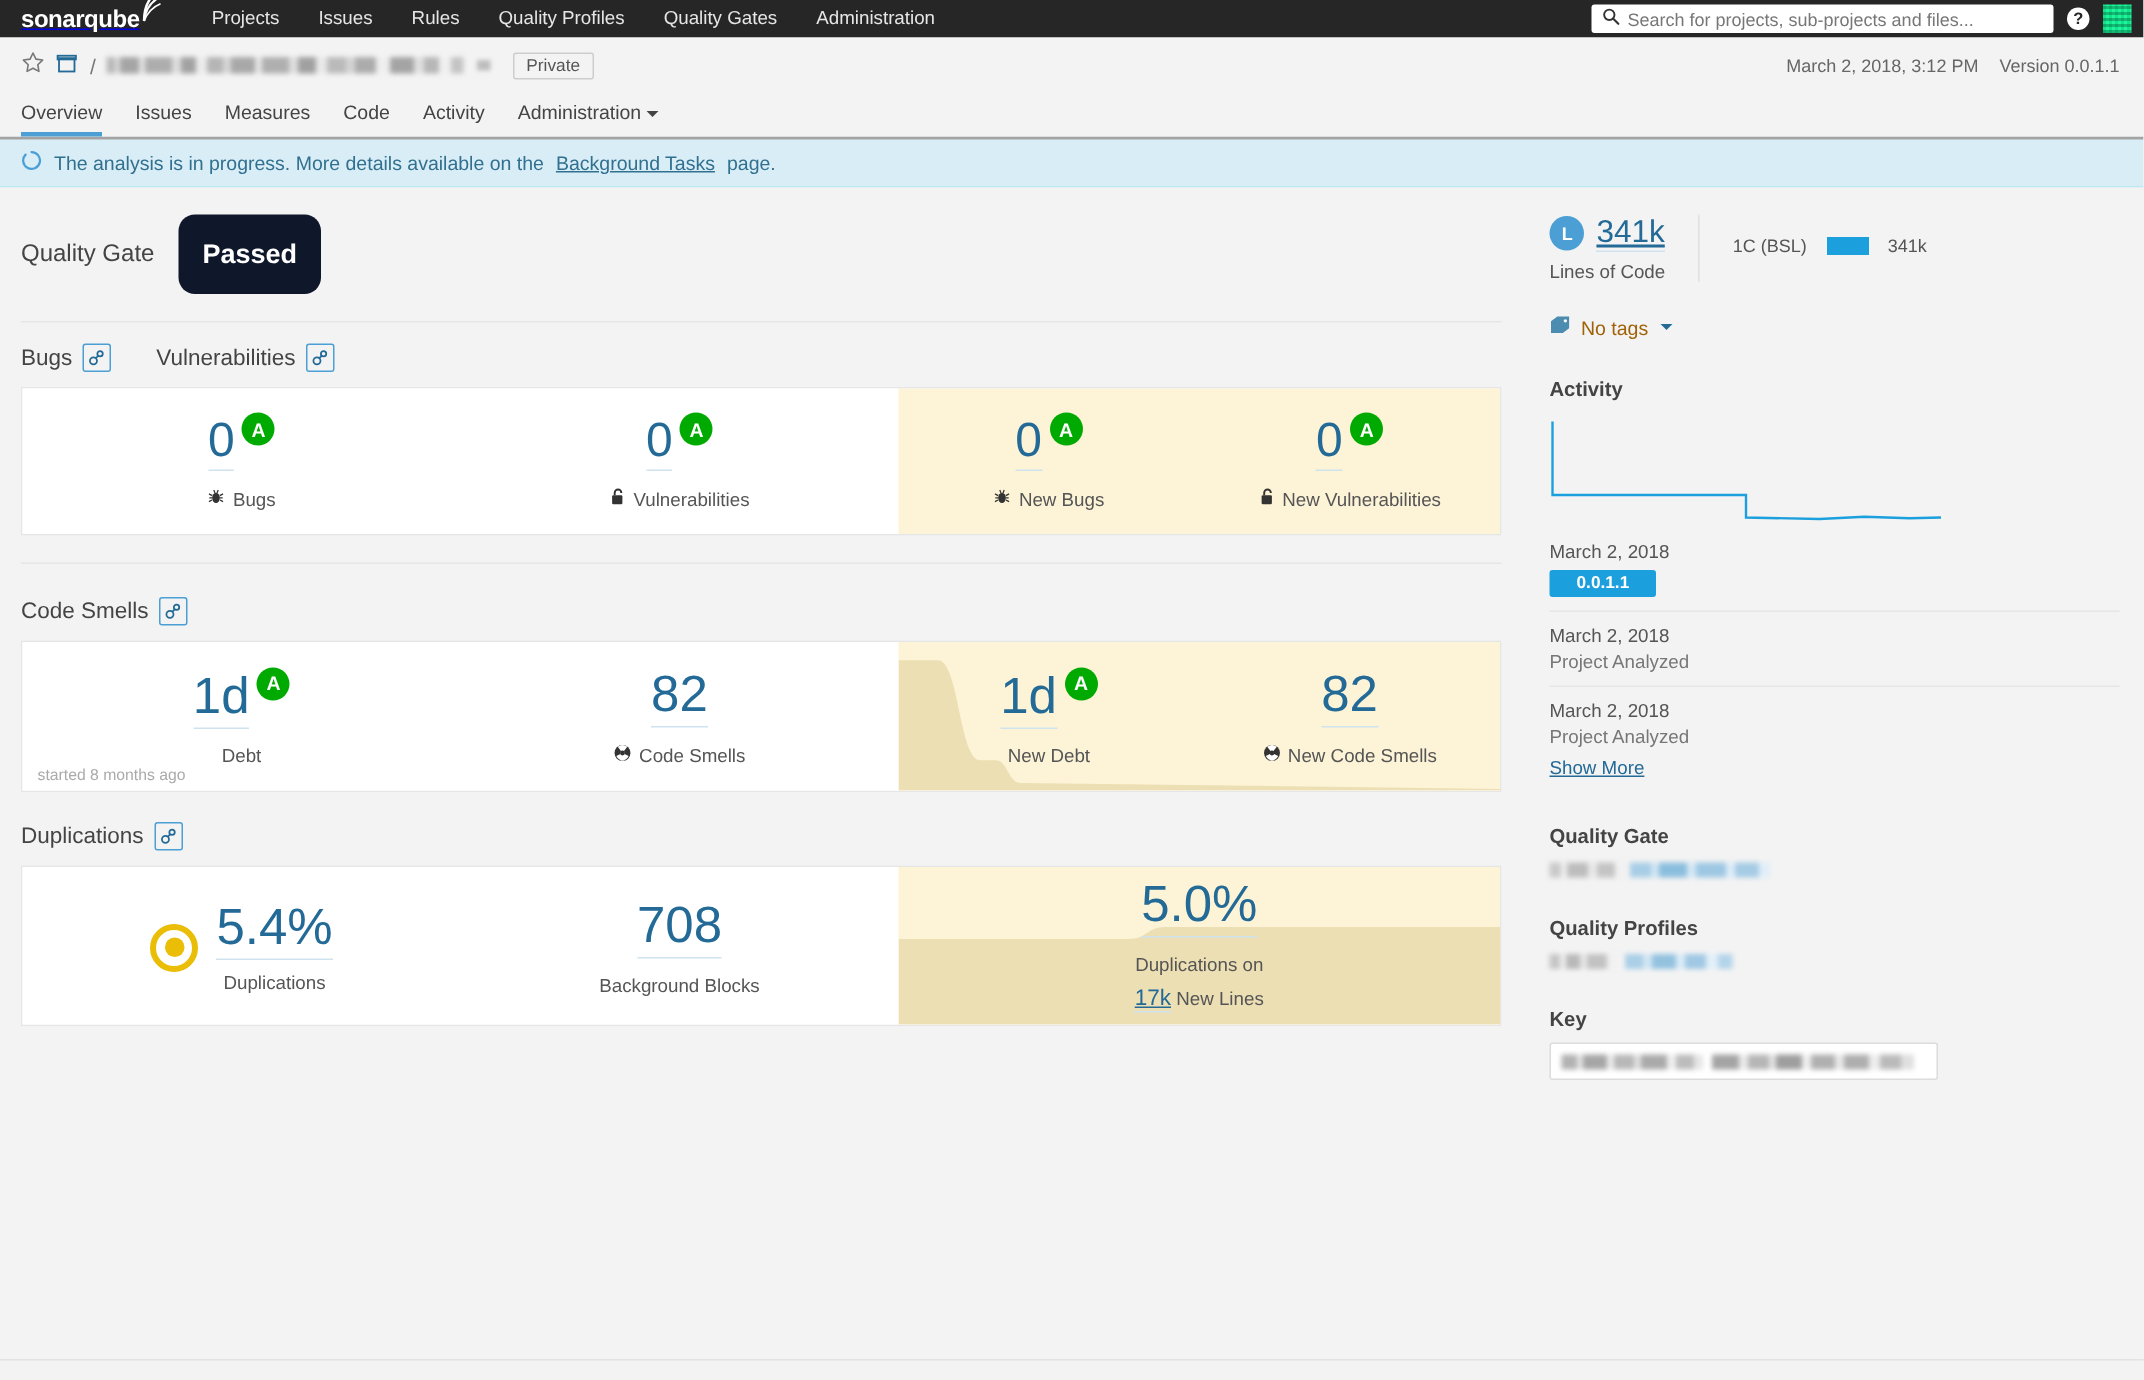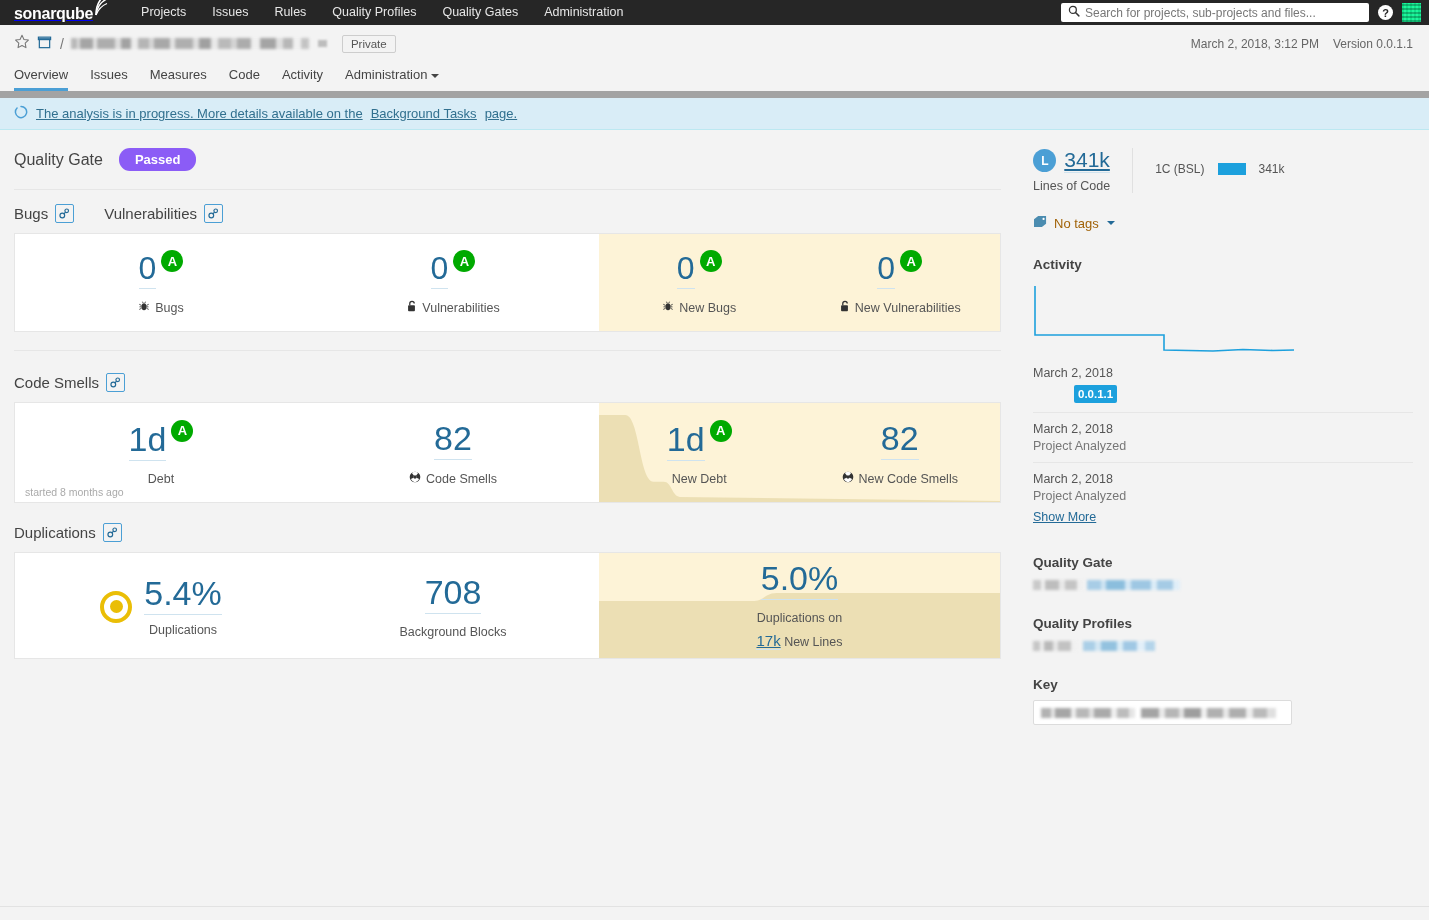--- a/index.html
+++ b/index.html
@@ -130,47 +130,47 @@
   }
   .caret-down {
     display: inline-block; width: 0; height: 0;
     border-left: 4px solid transparent; border-right: 4px solid transparent;
     border-top: 4px solid #444; margin-left: 4px; vertical-align: middle;
   }
 
   
   .notice {
     background: #d9edf7;
-    border-top: 7px solid #a3a3a3;
+    border-top: 2px solid #a3a3a3;
     border-bottom: 1px solid #bce8f1;
     padding: 7px 14px;
     display: flex; align-items: center; gap: 8px;
-    font-size: 13px; color: #31708f; text-decoration: underline;
+    font-size: 13px; color: #31708f;
   }
   .notice a { color: #31708f; text-decoration: underline; }
 
   
   .page { display: flex; padding: 0; background: #f3f3f3; }
   .main-col { width: 1015px; padding: 18px 14px 0 14px; }
   .side-col {
     width: 414px; padding: 18px 16px 0 18px;
     border-left: 0;
   }
 
   
   .qg-row {
     display: flex; align-items: center; gap: 16px;
     padding-bottom: 18px;
     border-bottom: 1px solid #e6e6e6;
   }
   .qg-label { font-size: 16px; color: #444; }
   .qg-badge {
-    background: #8b5cf6; color: #fff;
-    padding: 4px 16px; border-radius: 11px;
-    font-size: 13px; font-weight: bold;
+    background: #0f172a; color: #fff;
+    padding: 16px 16px; border-radius: 11px;
+    font-size: 18px; font-weight: bold;
   }
 
   
   .sec-head {
     display: flex; align-items: center; gap: 7px;
     padding: 14px 0 10px 0;
   }
   .sec-head .ttl { font-size: 15px; color: #444; }
   .sec-head .gap { width: 16px; }
   .link-icon-box {
@@ -294,21 +294,21 @@
   }
   .spark { margin-top: 4px; }
 
   .act-item { padding: 9px 0 9px 0; border-bottom: 1px solid #e6e6e6; }
   .act-item:last-of-type { border-bottom: none; }
   .act-date { font-size: 12.5px; color: #555; }
   .act-event { font-size: 12.5px; color: #777; margin-top: 3px; }
   .version-badge {
     display: inline-block; background: #1ca0dd; color: #fff;
     font-size: 11.5px; font-weight: bold;
-    padding: 3px 4px; border-radius: 2px; margin-top: 5px; margin-left: 41px;
+    padding: 3px 18px; border-radius: 2px; margin-top: 5px;
   }
   .show-more {
     font-size: 12.5px; color: #236a97;
     text-decoration: underline; cursor: pointer;
     display: inline-block; margin-top: 7px;
   }
 
   .blur-line {
     height: 10px; filter: blur(1.7px); margin-top: 7px;
   }

